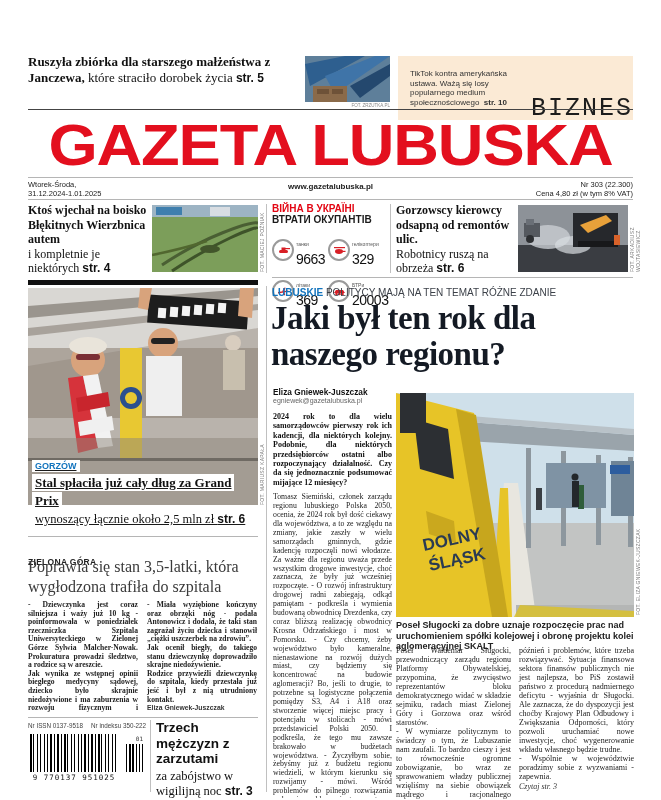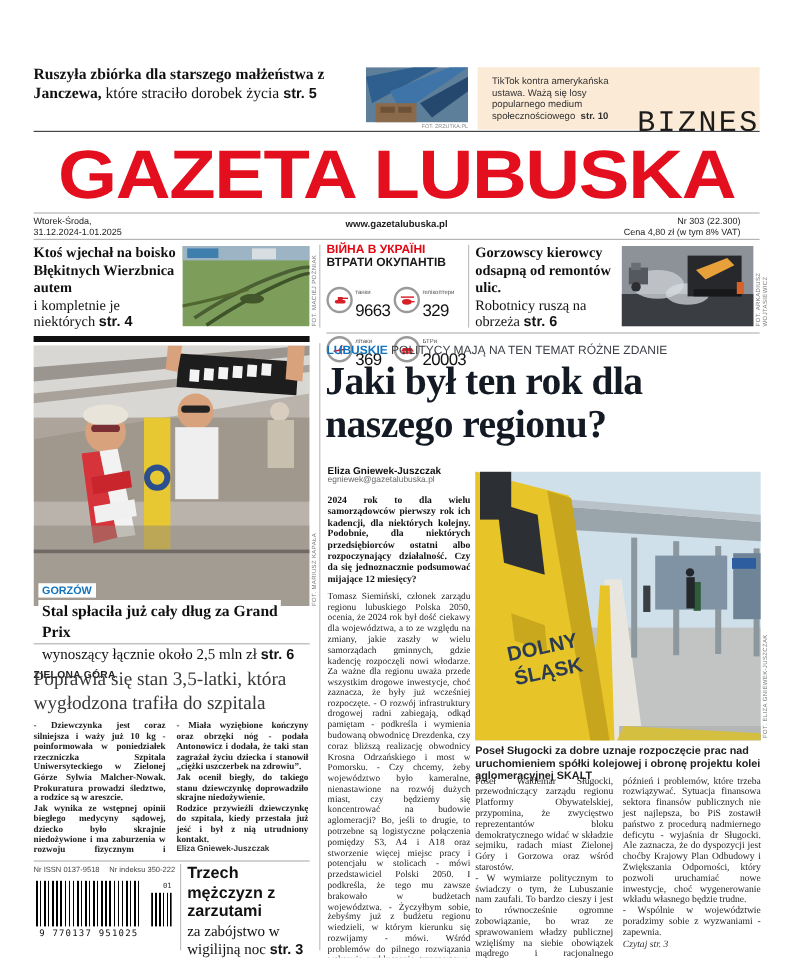--- a/index.html
+++ b/index.html
@@ -12,49 +12,49 @@
   
   .hrule{position:absolute;background:#444;height:1px;}
   .hrule.light{background:#b5b5b5;}
   .hrule.thick{background:#111;height:5px;}
   .vrule{position:absolute;background:#c0c0c0;width:1px;}
 
   
   .topTeaser{left:28px;top:54px;width:270px;font-size:13px;line-height:15.5px;color:#111;}
   .topTeaser .b{font-weight:bold;}
   .pageref{font-family:"Liberation Sans",sans-serif;font-weight:bold;font-size:12px;color:#111;}
-  .biznesBox{left:398px;top:56px;width:235px;height:52px;background:#fbead5;display:flex;align-items:center;}
+  .biznesBox{left:398px;top:56px;width:235px;height:64px;background:#fbead5;display:flex;align-items:center;}
   .biznesTxt{font-size:8px;line-height:9.5px;color:#333;width:118px;margin-left:12px;}
   .biznesLogo{font-family:Liberation Mono, monospace;font-size:25px;letter-spacing:2px;color:#1c1c1c;margin-left:8px;margin-top:41px;}
 
   
   .masthead{left:0;top:112px;width:661px;text-align:center;color:#e30f1e;font-weight:bold;
             font-size:56px;letter-spacing:-1px;transform:scale(1.13,1.02);transform-origin:center top;white-space:nowrap;}
   .dateline{left:28px;top:181px;width:605px;font-size:7.5px;color:#222;line-height:8.8px;}
   .dateline .mid{position:absolute;left:0;width:100%;text-align:center;top:2px;font-weight:bold;font-size:8px;}
-  .dateline .right{position:absolute;right:16px;top:0;text-align:right;}
+  .dateline .right{position:absolute;right:0;top:0;text-align:right;}
 
   
   .tA{left:28px;top:203px;width:120px;font-size:12px;line-height:14.5px;color:#111;}
   .tA .b,.tC .b{font-weight:bold;}
   .tC{left:396px;top:203px;width:118px;font-size:12px;line-height:14.5px;color:#111;}
   .warBox{left:272px;top:203px;width:115px;}
   .warTitle{color:#e30613;font-weight:bold;font-size:10px;line-height:11px;}
   .warSub{color:#1a1a1a;font-weight:bold;font-size:10px;line-height:12px;}
   .warGrid{display:grid;grid-template-columns:56px 56px;grid-row-gap:5px;margin-top:6px;}
   .stat{display:flex;align-items:center;}
   .statIcon{width:18px;height:18px;border:2px solid #9a9a9a;border-radius:50%;display:flex;align-items:center;justify-content:center;flex:none;}
   .statCol{margin-left:2px;}
   .statLabel{font-size:5px;color:#555;line-height:5.5px;}
   .statVal{font-size:14px;color:#111;line-height:14px;letter-spacing:-0.5px;}
 
   .vcredit{position:absolute;writing-mode:vertical-rl;transform:rotate(180deg);font-size:5px;color:#777;letter-spacing:0.3px;}
 
   
-  .gorzowOverlay{left:32px;top:482px;width:224px;}
+  .gorzowOverlay{left:32px;top:455px;width:224px;text-decoration:underline;}
   .chip{background:#fff;display:inline;box-decoration-break:clone;-webkit-box-decoration-break:clone;padding:1px 3px;}
   .gorzowKicker{color:#1173bd;font-weight:bold;font-size:9px;}
   .gorzowL1{font-family:"Liberation Serif",serif;font-weight:bold;font-size:13px;line-height:17px;color:#111;}
   .gorzowL2{font-family:"Liberation Serif",serif;font-size:12.5px;color:#111;}
   .kicker{font-weight:bold;font-size:8.5px;color:#222;letter-spacing:0.3px;}
   .hospHead{font-family:"Liberation Serif",serif;font-size:16px;line-height:19.5px;color:#3a3a3a;}
   .storyCols{display:flex;gap:9px;}
   .storyCol{width:110px;font-family:"Liberation Serif",serif;font-weight:bold;font-size:7.6px;line-height:8.6px;
             color:#222;text-align:justify;white-space:pre-line;}
   .storyAuthor{font-family:"Liberation Sans",sans-serif;font-weight:bold;font-size:6.8px;color:#333;}

